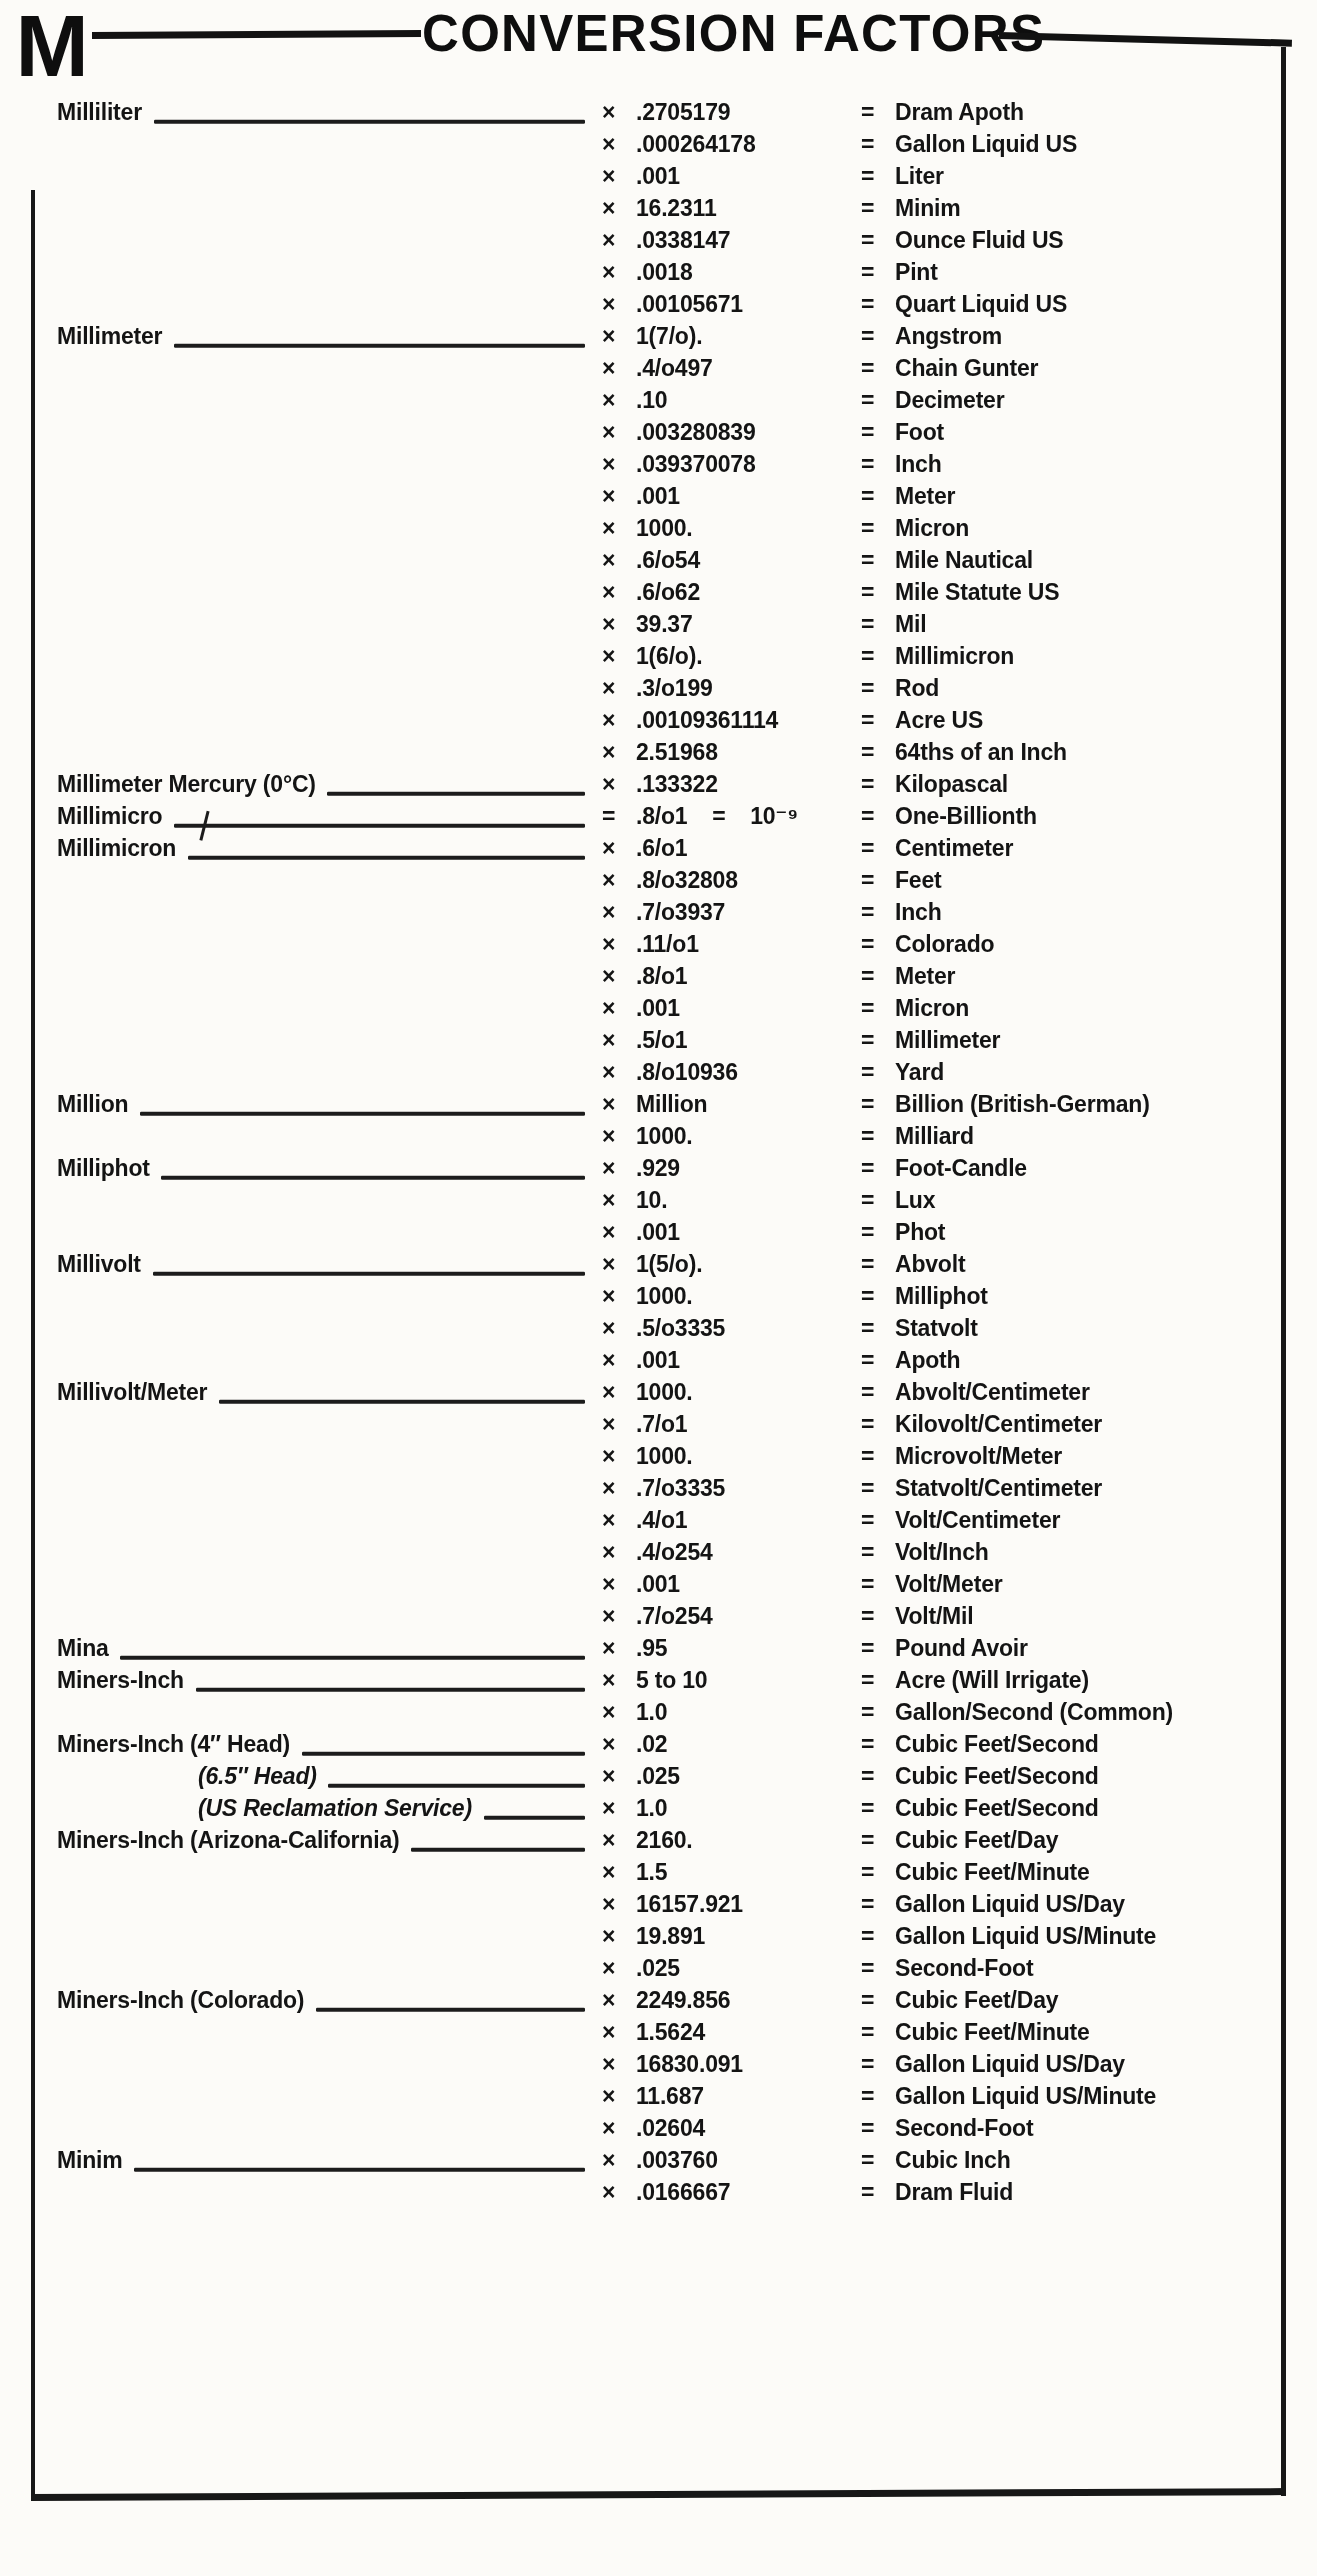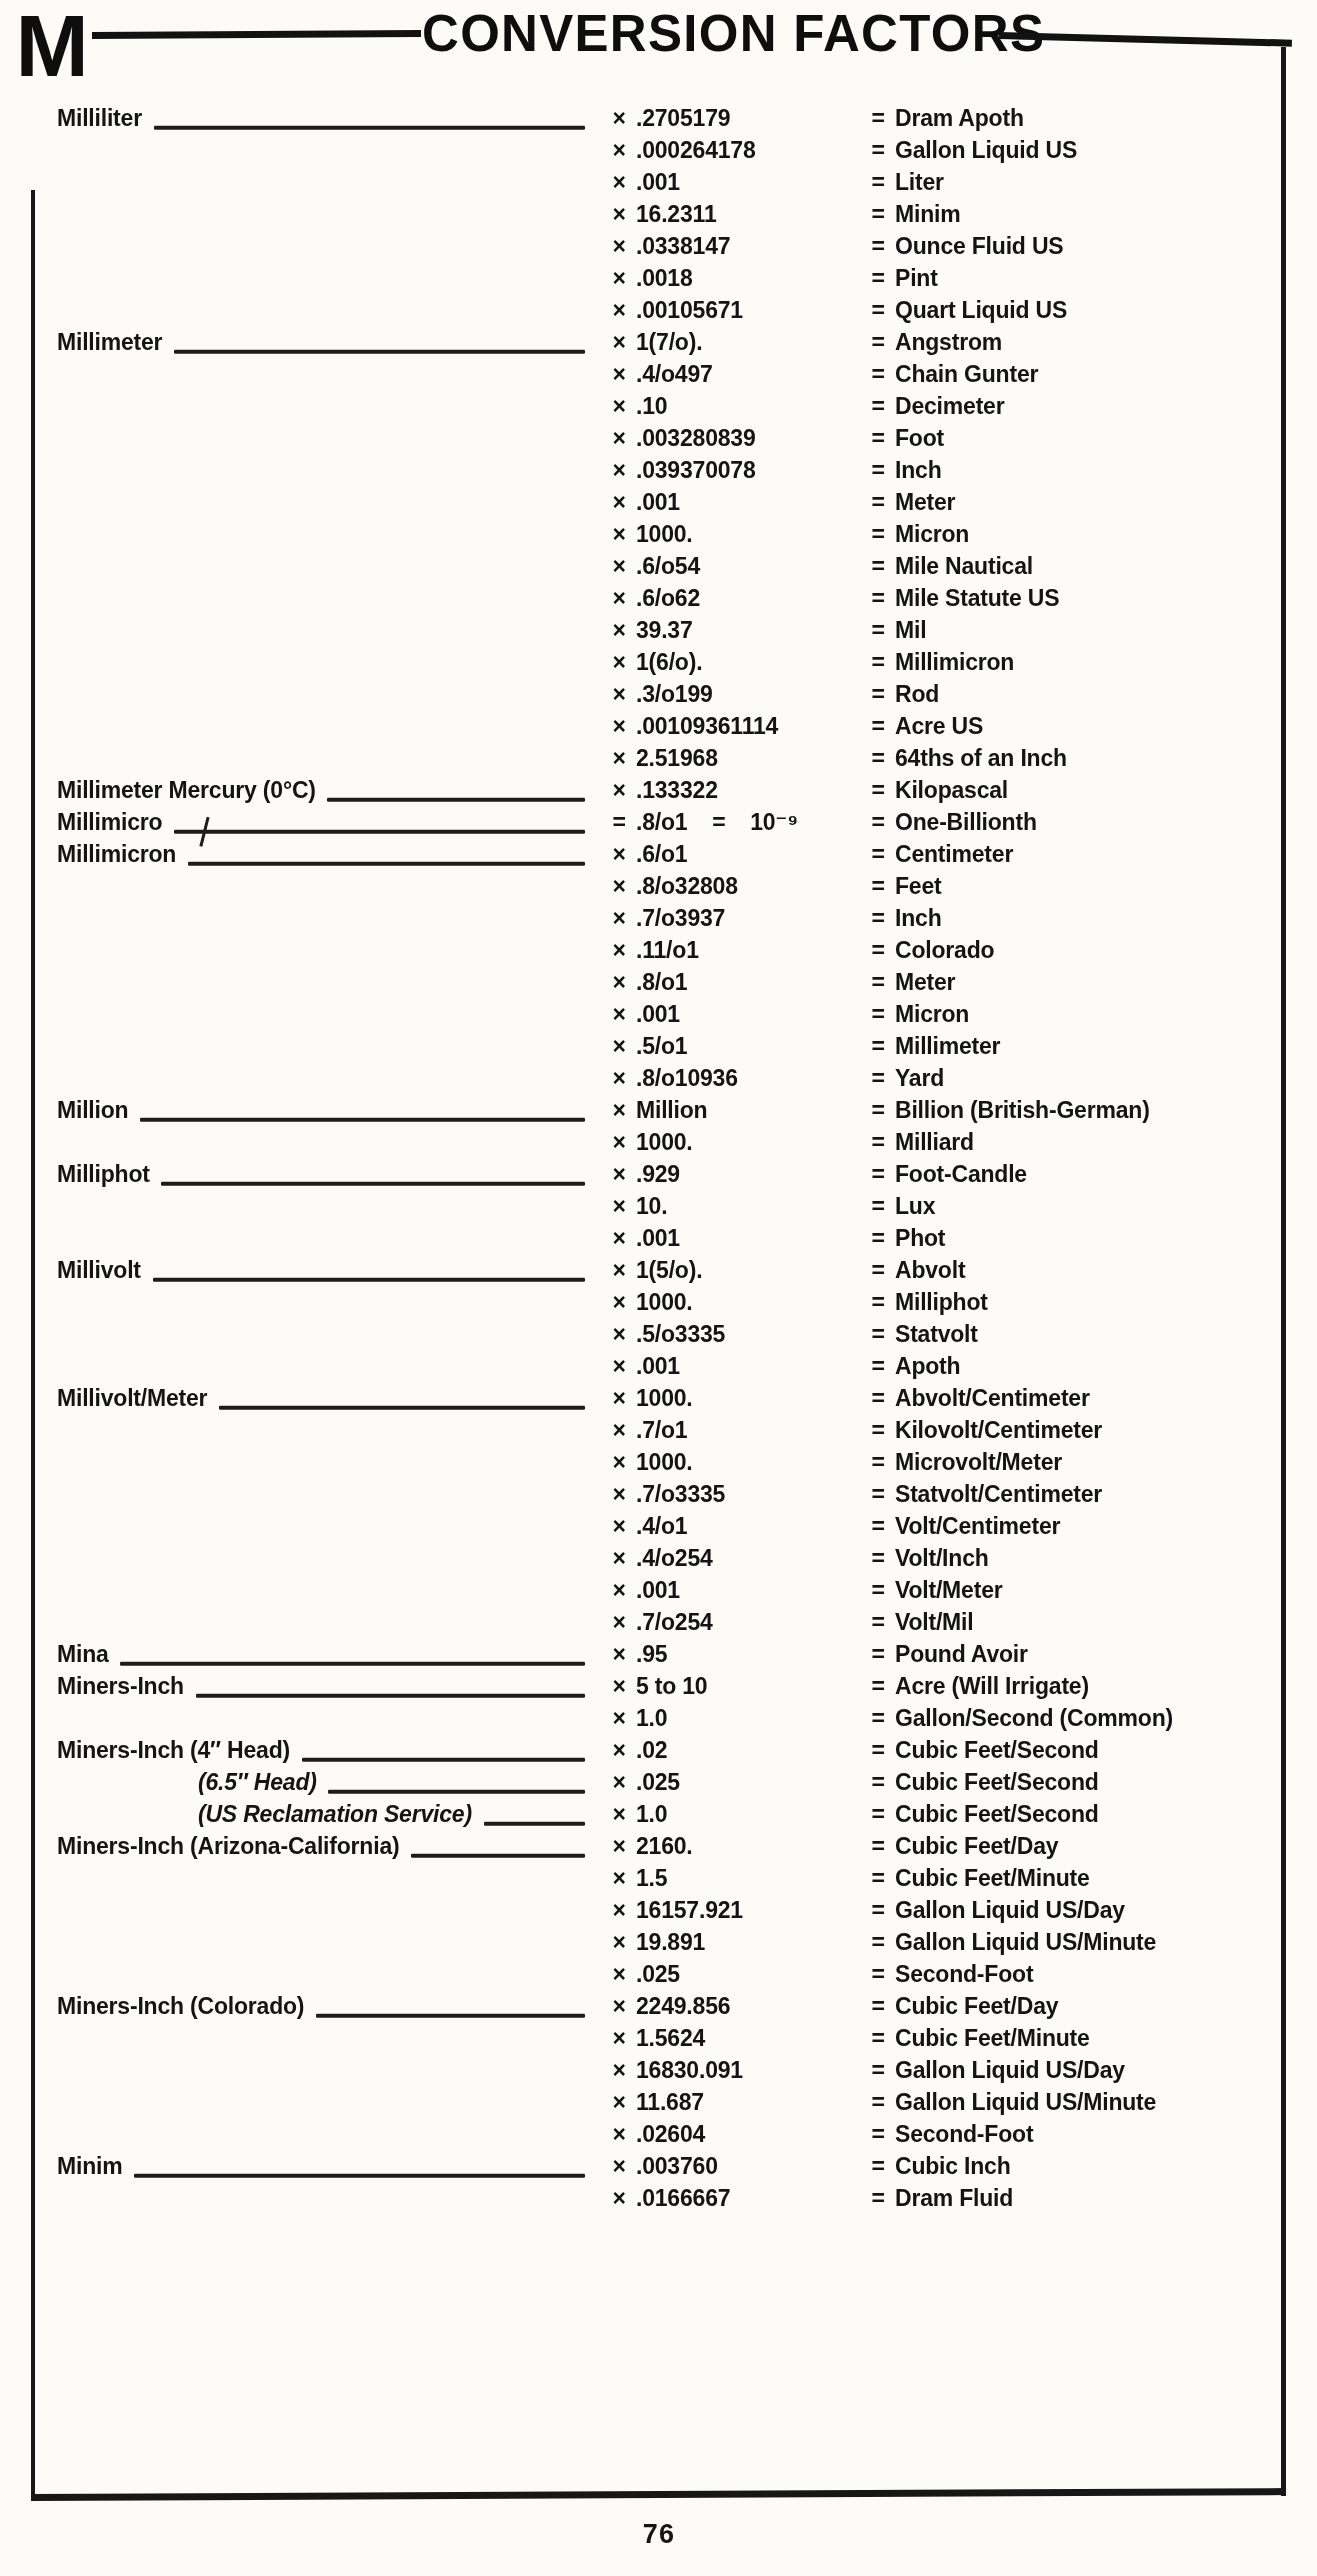--- a/index.html
+++ b/index.html
@@ -23,21 +23,21 @@
     white-space:nowrap;color:#0e0e0e;
   }
   .hline{position:absolute;background:#121212;}
   .hline-left{left:92px;top:30px;width:329px;height:7.1px;transform:rotate(-0.35deg);transform-origin:right center;}
   .hline-right{left:999px;top:32px;width:293px;height:7.1px;transform:rotate(1.5deg);transform-origin:left center;}
   
   .border-left{position:absolute;left:31px;top:190px;width:3.9px;height:2310px;background:#171717;}
   .border-right{position:absolute;left:1281px;top:47px;width:5.2px;height:2449px;background:#171717;}
   .border-bottom{position:absolute;left:31px;top:2494px;width:1254px;height:7.1px;background:#171717;transform:rotate(-0.27deg);transform-origin:left center;}
   
-  .rows{position:absolute;left:57px;top:102px;width:1214px;text-align:center;}
+  .rows{position:absolute;left:57px;top:96px;width:1214px;}
   .row{
     display:flex;align-items:center;
     height:32px;
     font-size:23px;font-weight:700;letter-spacing:-0.2px;
     white-space:nowrap;
   }
   .label{flex:0 0 auto;}
   .label.indent{padding-left:141px;font-style:italic;}
   .leader{
     flex:1 1 auto;min-width:26px;height:3.2px;background:#1c1c1c;
@@ -815,15 +815,14 @@
           <span class="op">×</span>
           <span class="val">.0166667</span>
         </span>
         <span class="cell-result">
           <span class="eq">=</span>
           <span class="res">Dram Fluid</span>
         </span>
       </div>
     </div>
 
-  <div class="pagenum">76</div>
 </div>
 
 
 </body></html>

